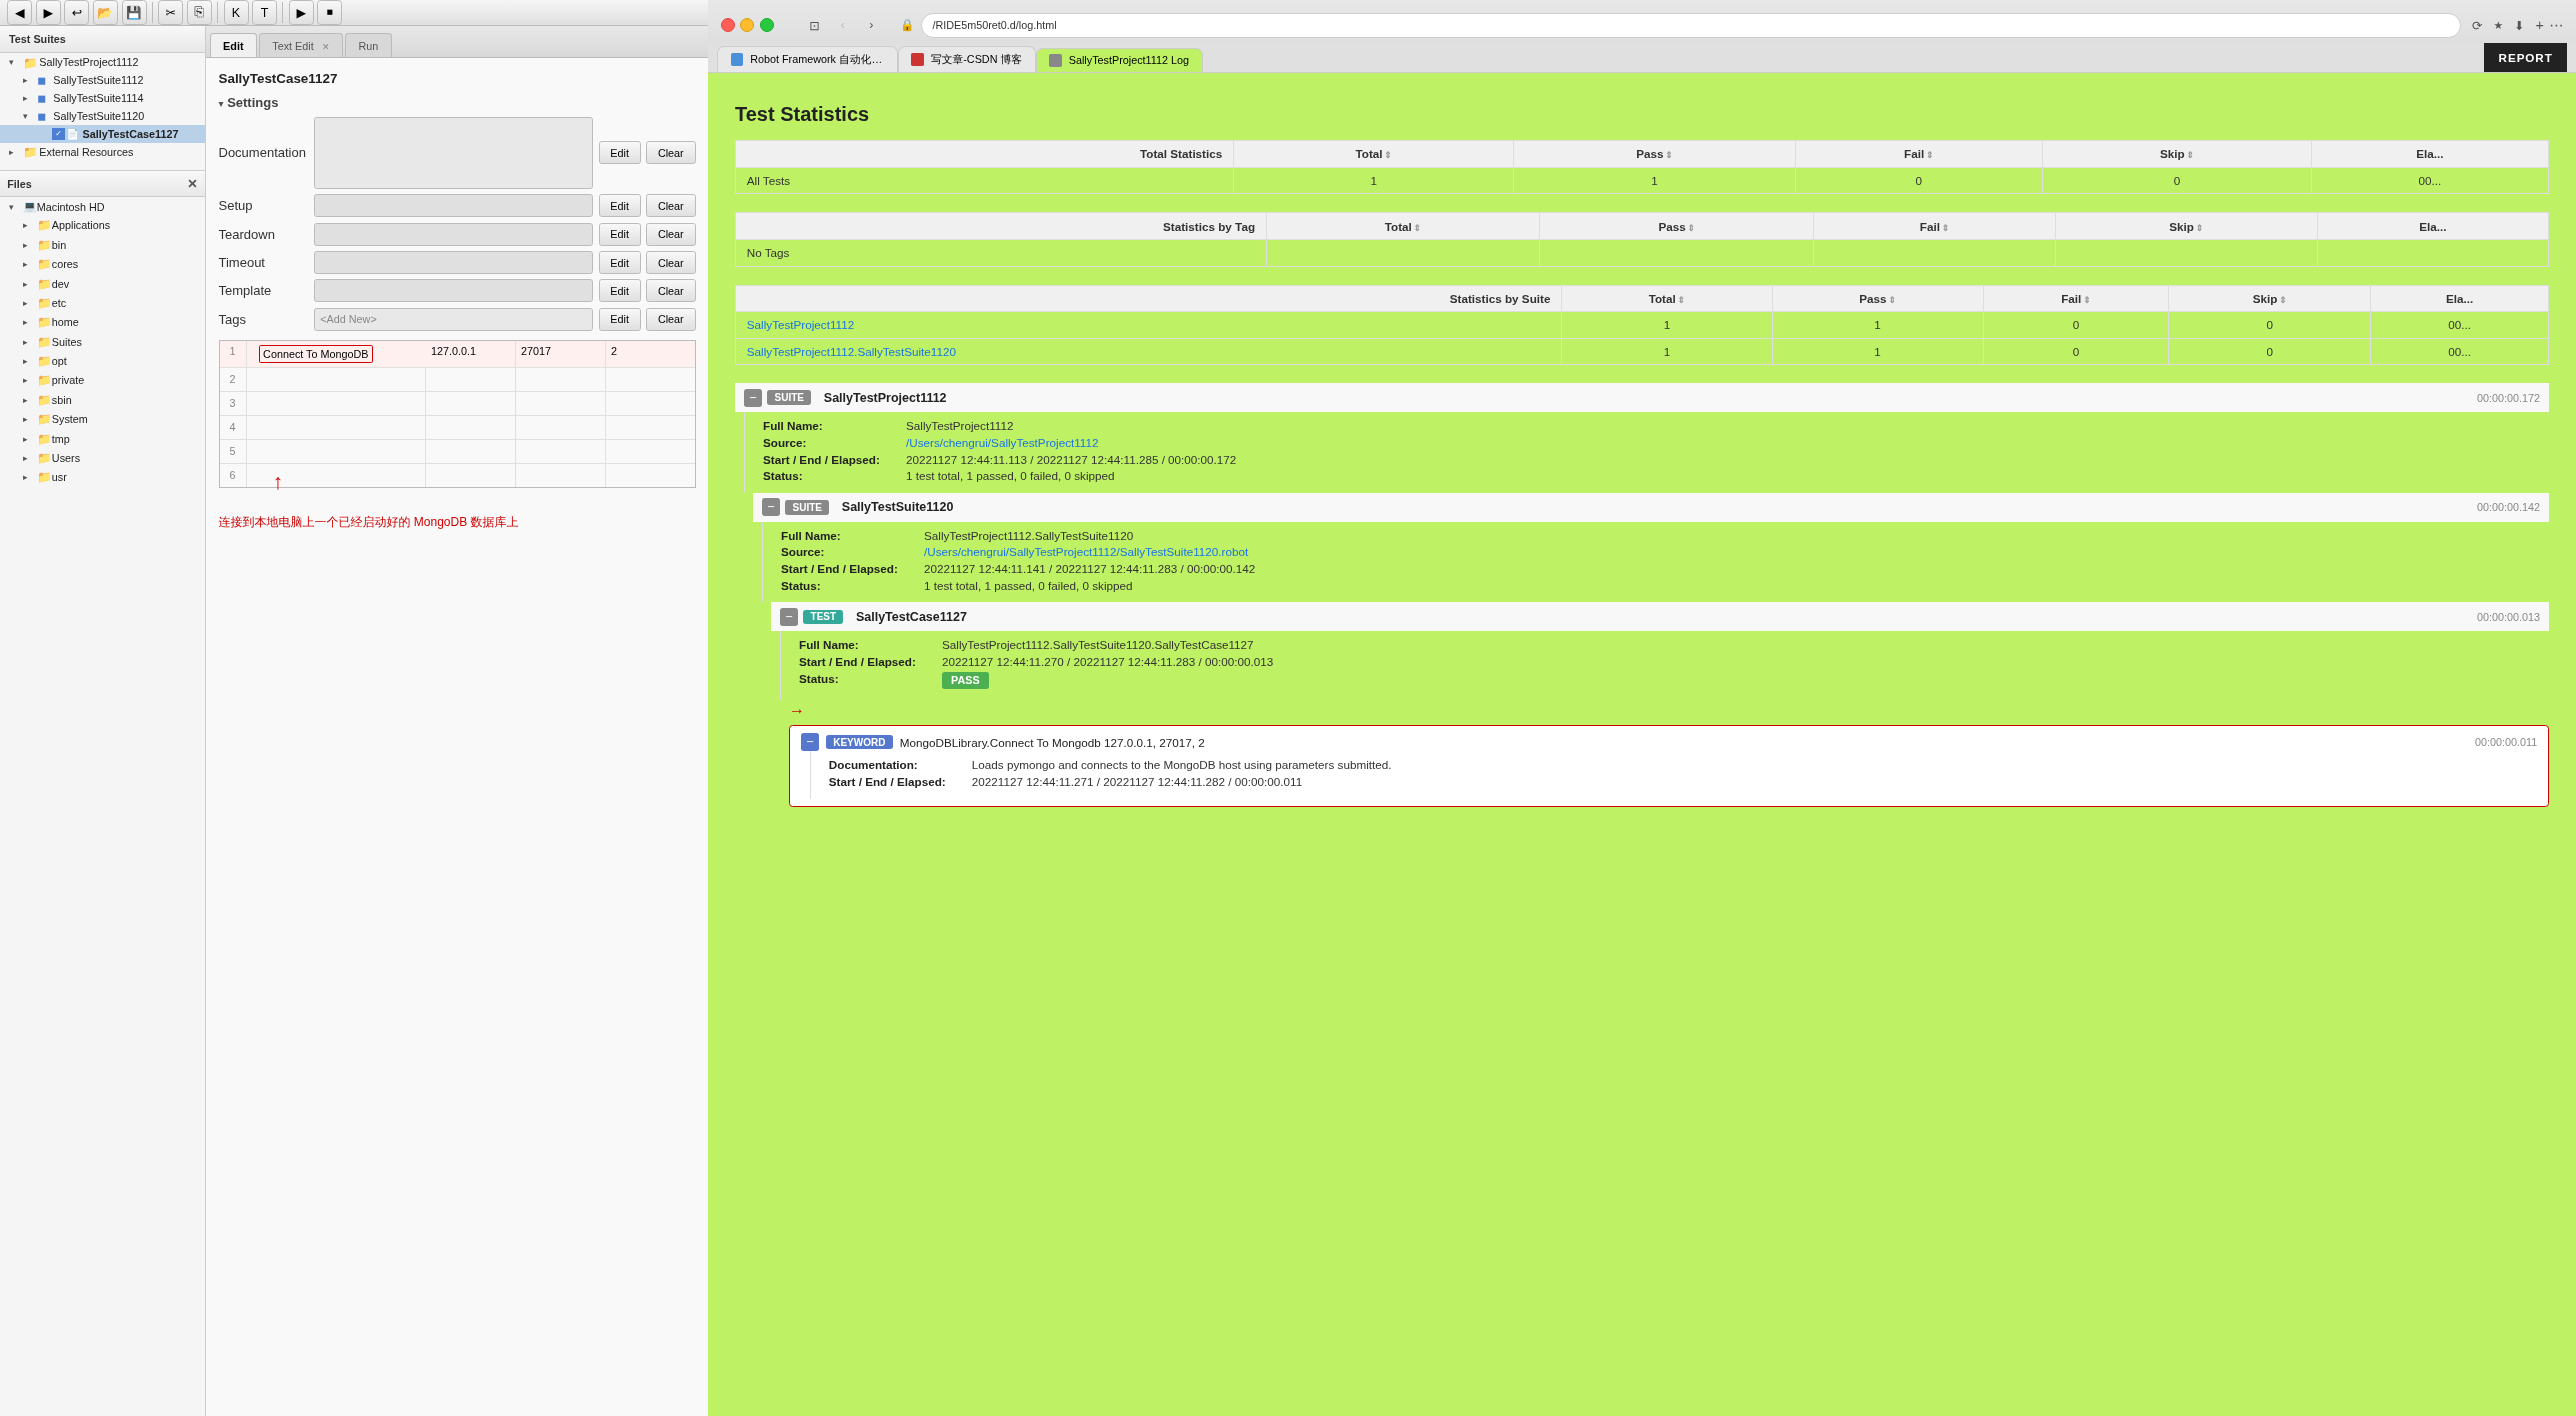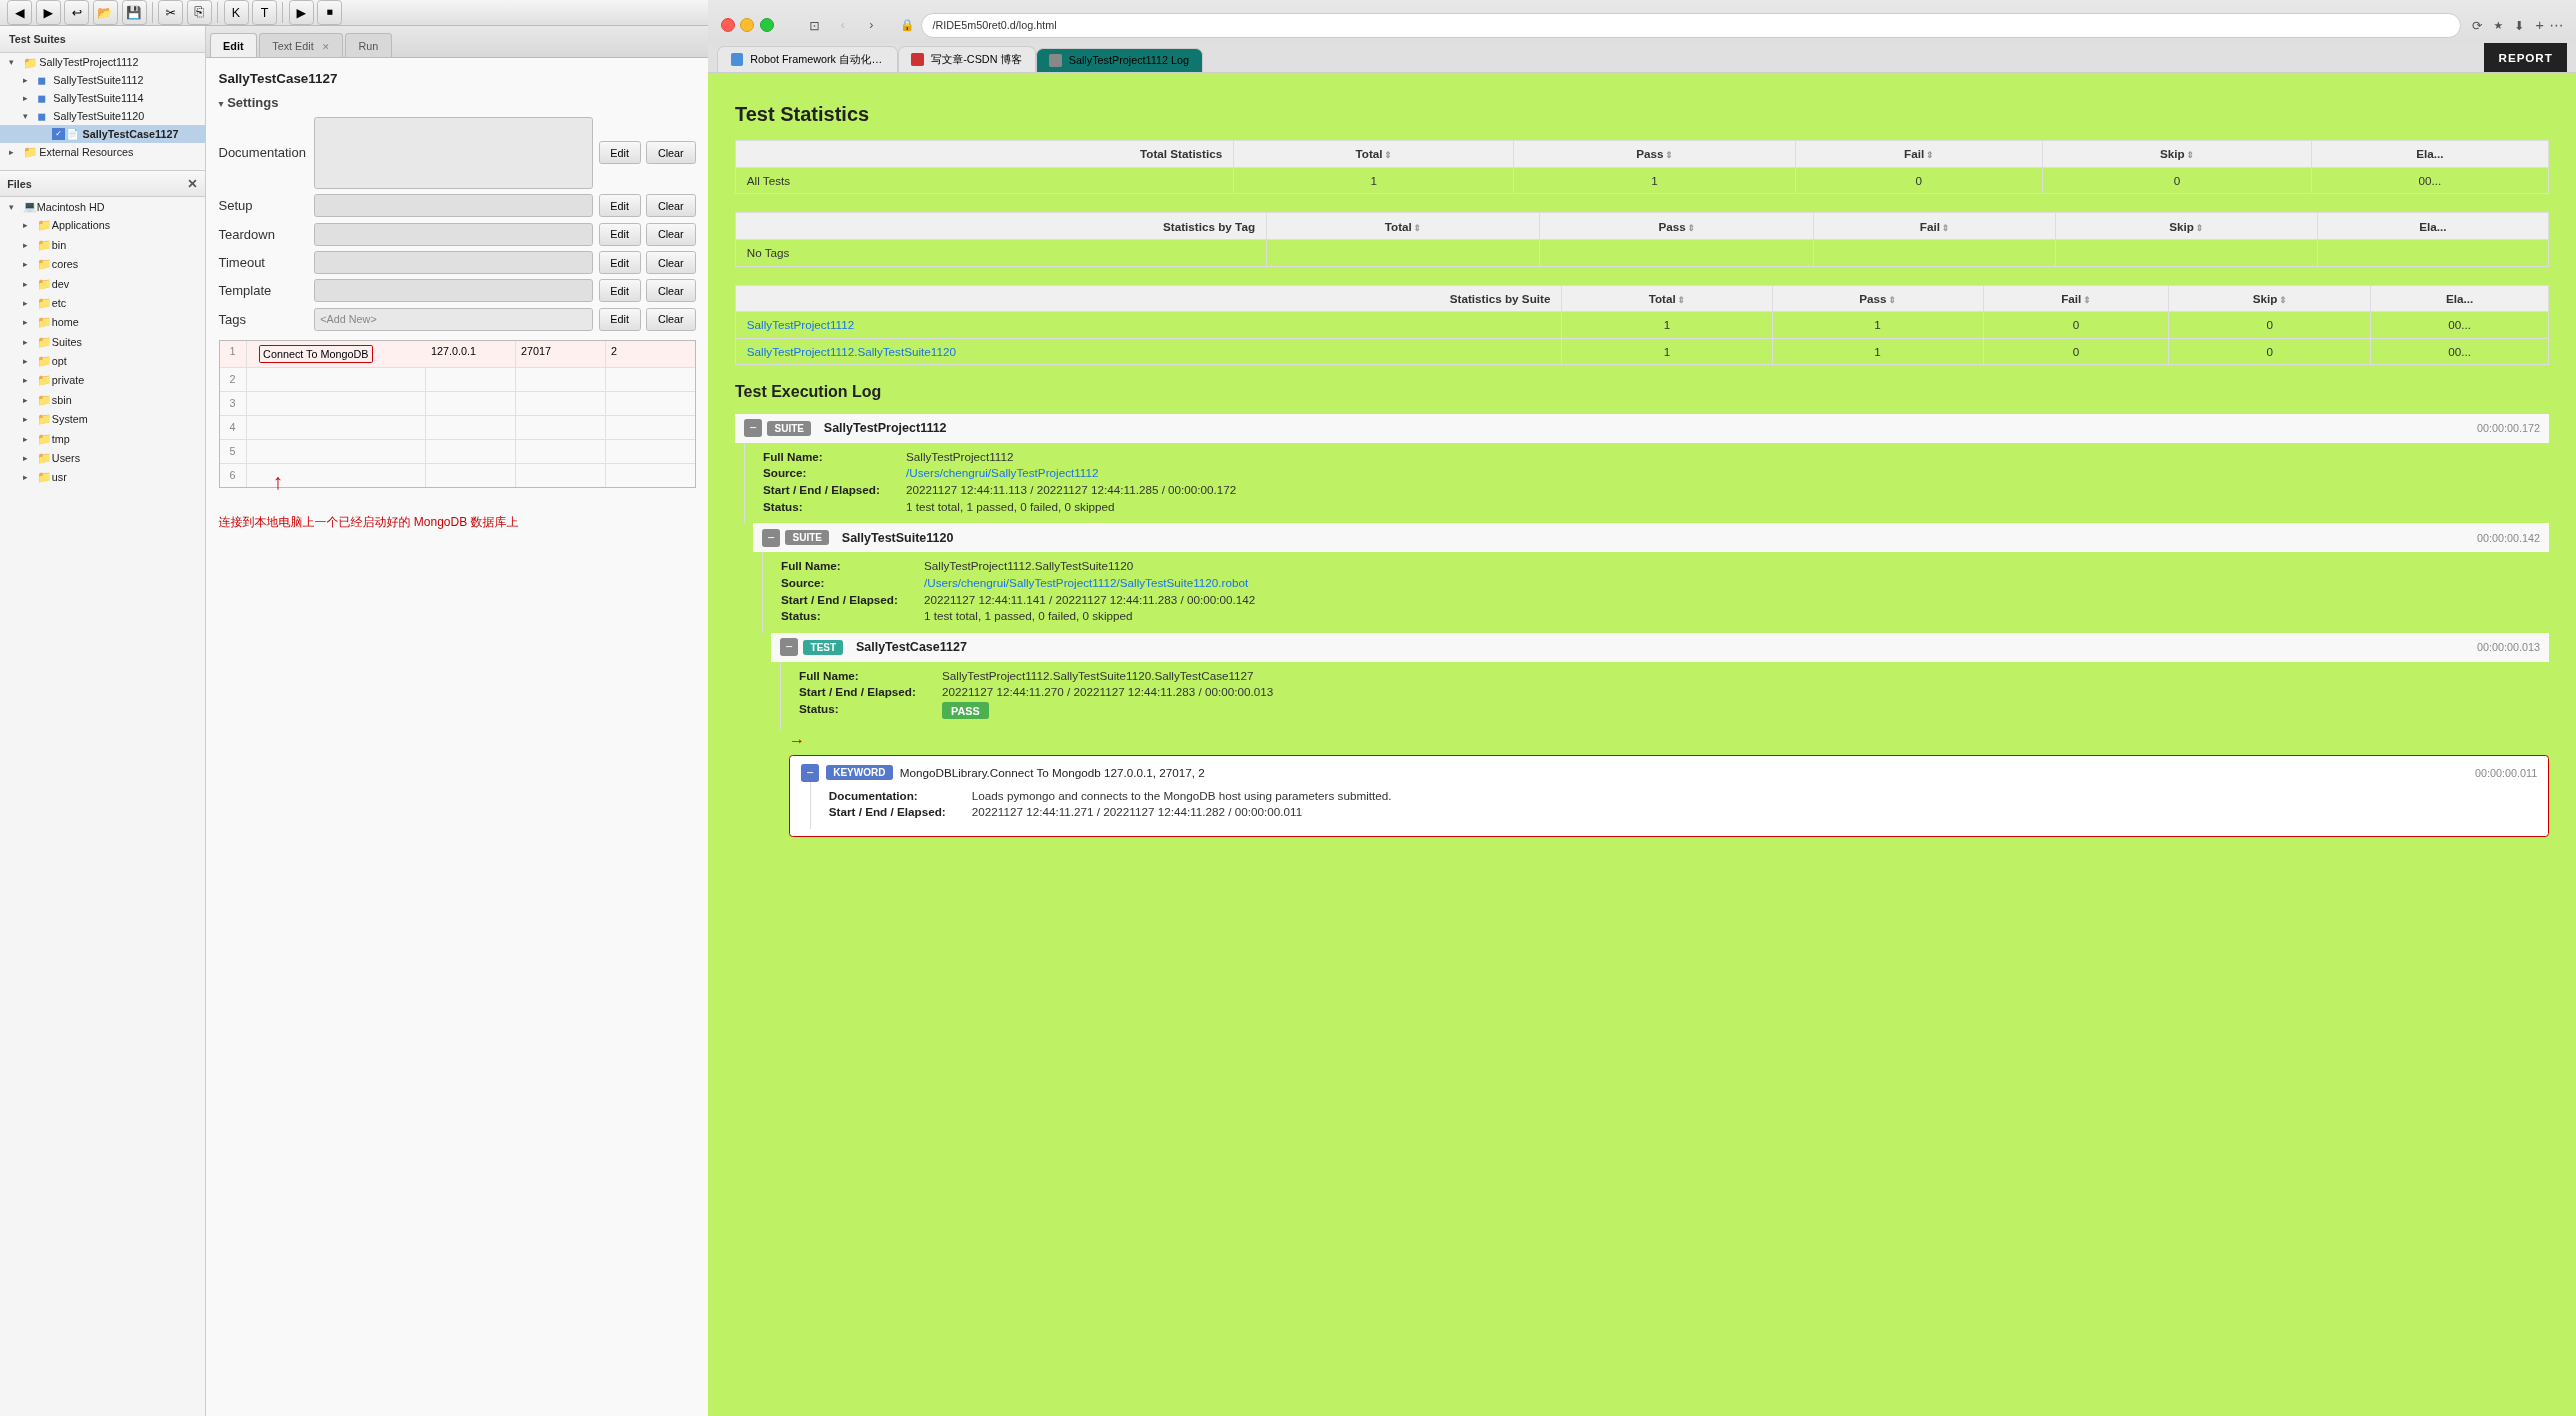--- a/index.html
+++ b/index.html
@@ -60,21 +60,21 @@
     .traffic-red { width: 14.3px; height: 14.3px; border-radius: 50%; background: #ff5f57; border: 0.9px solid #e0443e; }
     .traffic-yellow { width: 14.3px; height: 14.3px; border-radius: 50%; background: #febc2e; border: 0.9px solid #d4a017; }
     .traffic-green { width: 14.3px; height: 14.3px; border-radius: 50%; background: #28c840; border: 0.9px solid #1aab29; }
     .browser-nav-btn { width: 23px; height: 23px; border-radius: 50%; background: transparent; border: none; font-size: 12.5px; color: #555; cursor: pointer; display: flex; align-items: center; justify-content: center; }
     .browser-nav-btn.disabled { color: #bbb; cursor: default; }
     .browser-sidebar-btn { width: 23px; height: 23px; border-radius: 3.6px; background: transparent; border: none; font-size: 12.5px; color: #555; cursor: pointer; display: flex; align-items: center; justify-content: center; }
     .url-bar { flex: 1; height: 25px; background: #fff; border: 0.9px solid #ccc; border-radius: 12.5px; padding: 0 10.8px; font-size: 10.8px; color: #333; display: flex; align-items: center; }
     .reload-btn { width: 21.5px; height: 21.5px; display: flex; align-items: center; justify-content: center; font-size: 12.5px; color: #555; cursor: pointer; }
     .download-btn { width: 21.5px; height: 21.5px; display: flex; align-items: center; justify-content: center; font-size: 12.5px; color: #555; cursor: pointer; }
     .browser-tab { padding: 5.4px 12.5px; font-size: 10.8px; background: #e8e8e8; border: 0.9px solid #ccc; border-bottom: none; border-radius: 7.2px 7.2px 0 0; cursor: pointer; display: flex; align-items: center; gap: 7.2px; max-width: 197px; overflow: hidden; white-space: nowrap; text-overflow: ellipsis; }
-    .browser-tab.active { background: #0f766e; border-bottom-color: #fff; }
+    .browser-tab.active { background: #bef264; border-bottom-color: #fff; }
     .browser-tab-icon { width: 12.5px; height: 12.5px; border-radius: 1.8px; flex-shrink: 0; }
     .browser-tab-icon.robot { background: #4a90d9; }
     .browser-tab-icon.csdn { background: #cc3333; }
     .browser-tab-icon.sally { background: #888; }
 
     
     .report-btn { margin-left: auto; background: #222; color: #fff; padding: 3.6px 14.3px; font-size: 11.7px; font-weight: bold; border: none; border-radius: 0; cursor: pointer; height: 29px; letter-spacing: 0.9px; }
 
     
     .browser-content { flex: 1; background: #bef264; overflow-y: auto; padding: 30px 27px; }
@@ -527,21 +527,20 @@
             <td class="left"><a href="#">SallyTestProject1112.SallyTestSuite1120</a></td>
             <td>1</td>
             <td>1</td>
             <td>0</td>
             <td>0</td>
             <td>00...</td>
           </tr>
         </tbody>
       </table>
 
-      <h2 class="log-title">Test Execution Log</h2>
 
       <div class="suite-block">
         <div class="suite-header">
           <div style="display:flex; align-items:center; gap:5.4px;">
             <button class="suite-toggle">−</button>
             <span class="suite-badge">SUITE</span>
             <span class="suite-name">SallyTestProject1112</span>
           </div>
           <span class="suite-time">00:00:00.172</span>
         </div>

